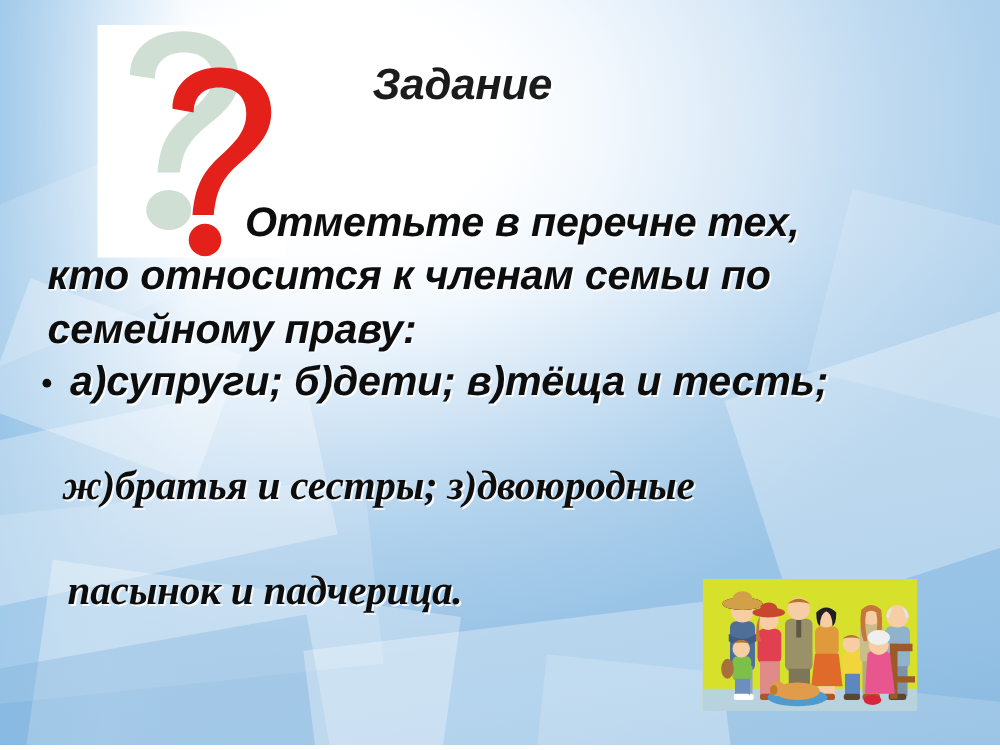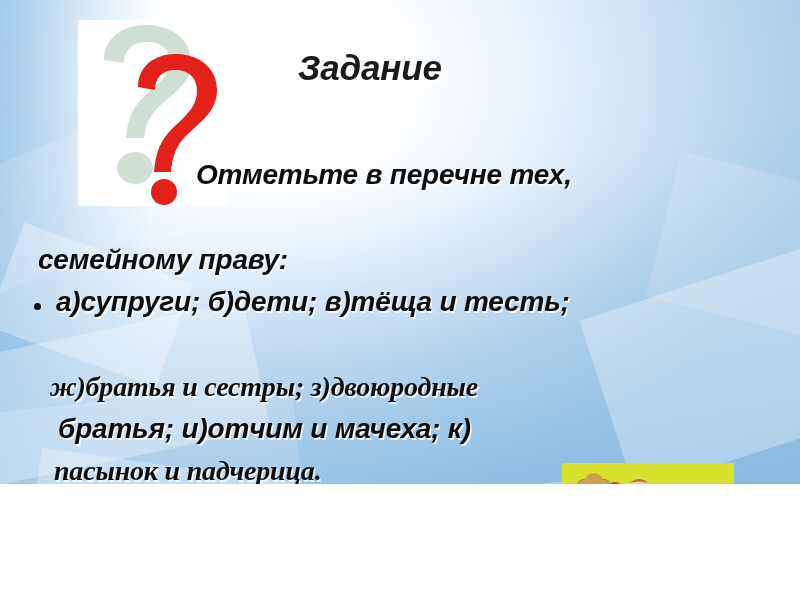--- a/index.html
+++ b/index.html
@@ -4,21 +4,21 @@
 <title>Задание</title>
 <style>
   html, body {
     margin: 0;
     padding: 0;
     background: #ffffff;
   }
   #slide {
     position: relative;
     width: 800px;
-    height: 484px;
+    height: 596px;
     overflow: hidden;
     font-family: "Liberation Sans", "DejaVu Sans", sans-serif;
     background: #7dd3fc;
   }
 
   
   .bg-base {
     position: absolute;
     inset: 0;
     background:
@@ -70,21 +70,21 @@
     letter-spacing: -0.2px;
   }
   #title {
     left: 298px;
     top: 48px;
     font-size: 35px;
     color: #1b1b1b;
     text-shadow: 2px 2px 1px rgba(255,255,255,0.9);
   }
   .body-line {
-    font-size: 28px;
+    font-size: 33px;
     line-height: 1;
     color: #0d0d0d;
   }
   #l1 { left: 196px; top: 161px; }
   #l2 { left: 38px;  top: 203px; }
   #l3 { left: 38px;  top: 246px; }
 
   #bullet-dot {
     position: absolute;
     left: 34px;
@@ -148,26 +148,26 @@
                  L76 152 C78 128, 85 117, 98 105 C110 94, 119 85, 119 71
                  C119 57, 110 50, 97 50 C84 50, 77 58, 77 70 Z"></path>
         <circle cx="86" cy="172" r="13"></circle>
       </g>
     </svg>
   </div>
 
   <div class="txt" id="title">Задание</div>
 
   <div class="txt body-line" id="l1">Отметьте в перечне тех,</div>
+  <div class="txt body-line" id="l2">кто относится к членам семьи по</div>
   <div class="txt body-line" id="l3">семейному праву:</div>
 
   <div id="bullet-dot"></div>
   <div class="txt body-line" id="l4">а)супруги; б)дети; в)тёща и тесть;</div>
   <div class="txt body-line" id="l6">ж)братья и сестры; з)двоюродные</div>
-  <div class="txt body-line" id="l7">братья; и)отчим и мачеха; к)</div>
   <div class="txt body-line" id="l8">пасынок и падчерица.</div>
 
   <div id="family">
     <svg width="172" height="106" viewBox="0 0 172 106" xmlns="http://www.w3.org/2000/svg">
       <rect x="0" y="0" width="172" height="106" fill="#d7e02a"></rect>
       <rect x="0" y="88" width="172" height="18" fill="#b9d3de"></rect>
 
       <g>
         <rect x="22" y="34" width="20" height="40" rx="5" fill="#4f6f99"></rect>
         <rect x="26" y="70" width="14" height="24" fill="#8fa6bd"></rect>

